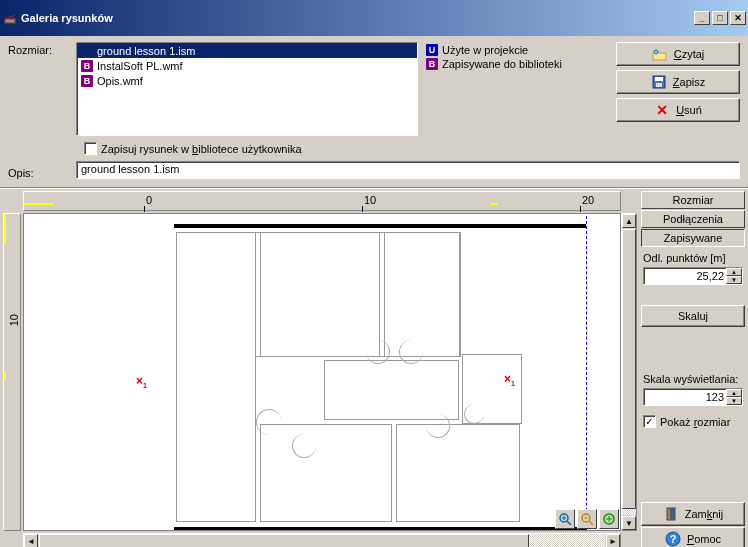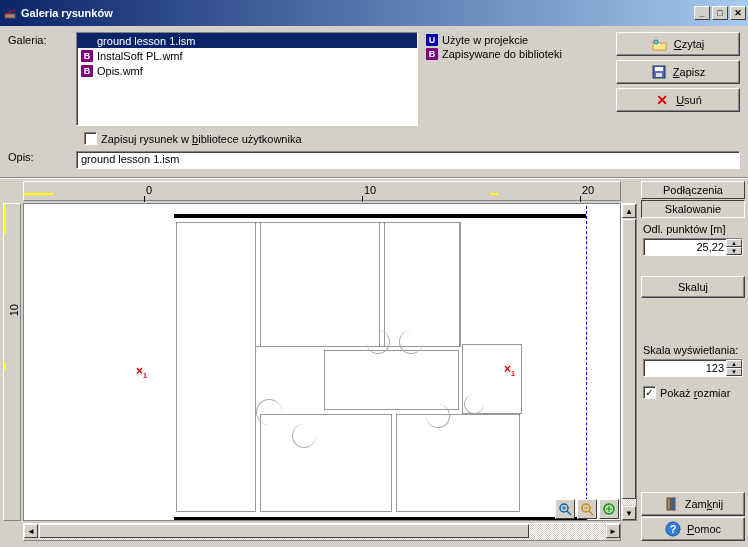--- a/index.html
+++ b/index.html
@@ -8,21 +8,21 @@
     font-family: "MS Sans Serif", "Tahoma", sans-serif;
     font-size: 11px;
     background: #d4d0c8;
     width: 748px;
     height: 547px;
     overflow: hidden;
   }
   .titlebar {
     background: linear-gradient(to right, #0a246a, #a6caf0);
     color: white;
-    height: 26px;
+    height: 36px;
     display: flex;
     align-items: center;
     padding: 0 2px;
     font-weight: bold;
   }
   .titlebar .icon { width: 16px; height: 16px; margin-right: 3px; display:flex; align-items:center; justify-content:center; }
   .title-text { flex: 1; }
   .title-btns { display: flex; gap: 0; }
   .title-btn {
     width: 16px; height: 14px;
@@ -84,21 +84,21 @@
   }
   .chk {
     width: 13px; height: 13px; background: white;
     border: 1px solid;
     border-color: #848284 #fff #fff #848284;
     box-shadow: inset 1px 1px 0 #404040;
     display:flex; align-items:center; justify-content:center;
   }
   .chk.checked::after { content: "✓"; font-size: 10px; color: black; }
   .opis-row {
-    display: flex; align-items: flex-start; gap: 8px;
+    display: flex; align-items: flex-end; gap: 8px;
     padding: 0 8px 6px 8px;
   }
   .text-input {
     flex: 1; height: 18px;
     background: white;
     border: 1px solid;
     border-color: #848284 #fff #fff #848284;
     box-shadow: inset 1px 1px 0 #404040;
     padding: 1px 4px;
     font-size: 11px;
@@ -194,21 +194,21 @@
   </span>
   <span class="title-text">Galeria rysunków</span>
   <div class="title-btns">
     <div class="title-btn">_</div>
     <div class="title-btn">□</div>
     <div class="title-btn">✕</div>
   </div>
 </div>
 
 <div class="top-panel">
-  <div class="label" style="width:60px; padding-top:2px;">Galeria:</div>
+  <div class="label" style="width:60px; padding-top:2px;">Rozmiar:</div>
   <div class="file-list">
     <div class="file-item selected">
       <span style="width:12px"></span>
       <span>ground lesson 1.ism</span>
     </div>
     <div class="file-item">
       <span class="b-icon">B</span>
       <span>InstalSoft PL.wmf</span>
     </div>
     <div class="file-item">
@@ -347,22 +347,23 @@
   </div>
 
   <div class="scrollbar-v">
     <div class="sb-btn" style="top:0;left:0">▲</div>
     <div class="sb-track" style="top:15px;bottom:15px;left:0;width:100%"></div>
     <div class="sb-thumb" style="top:15px;left:0;width:14px;height:280px"></div>
     <div class="sb-btn" style="bottom:0;left:0">▼</div>
   </div>
 
   <div class="side-panel">
+    <div class="side-btn">Rozmiar</div>
     <div class="side-btn">Podłączenia</div>
-    <div class="side-btn pressed">Skalowanie</div>
+    <div class="side-btn pressed">Zapisywane</div>
     <div class="side-label">Odl. punktów [m]</div>
     <div class="side-input">
       <span>25,22</span>
       <div class="spinner">
         <div class="spin-btn">▲</div>
         <div class="spin-btn">▼</div>
       </div>
     </div>
     <div style="height:18px"></div>
     <div class="win-btn" style="height:22px">

